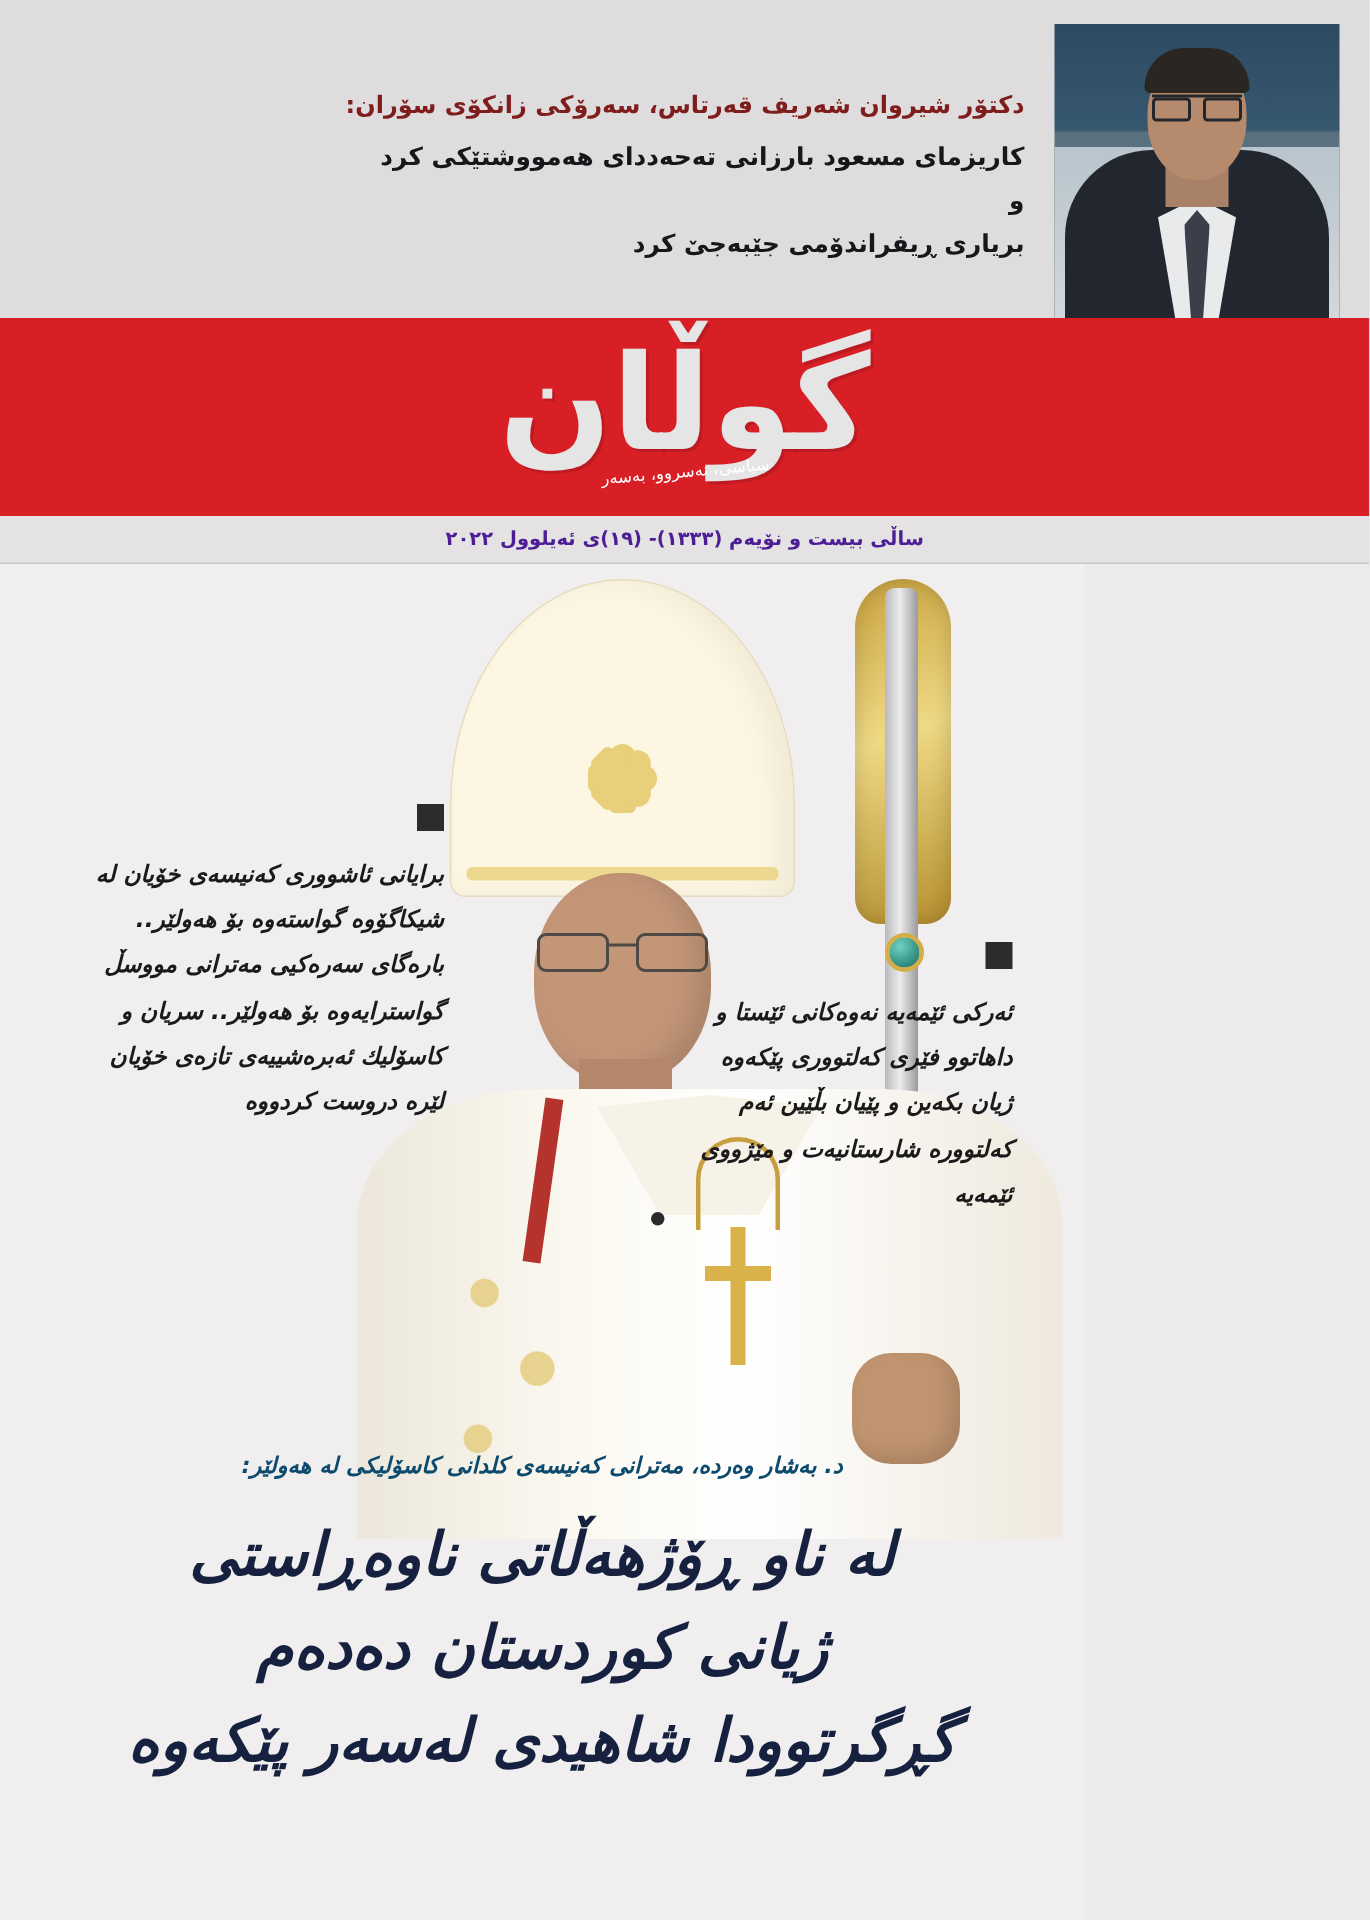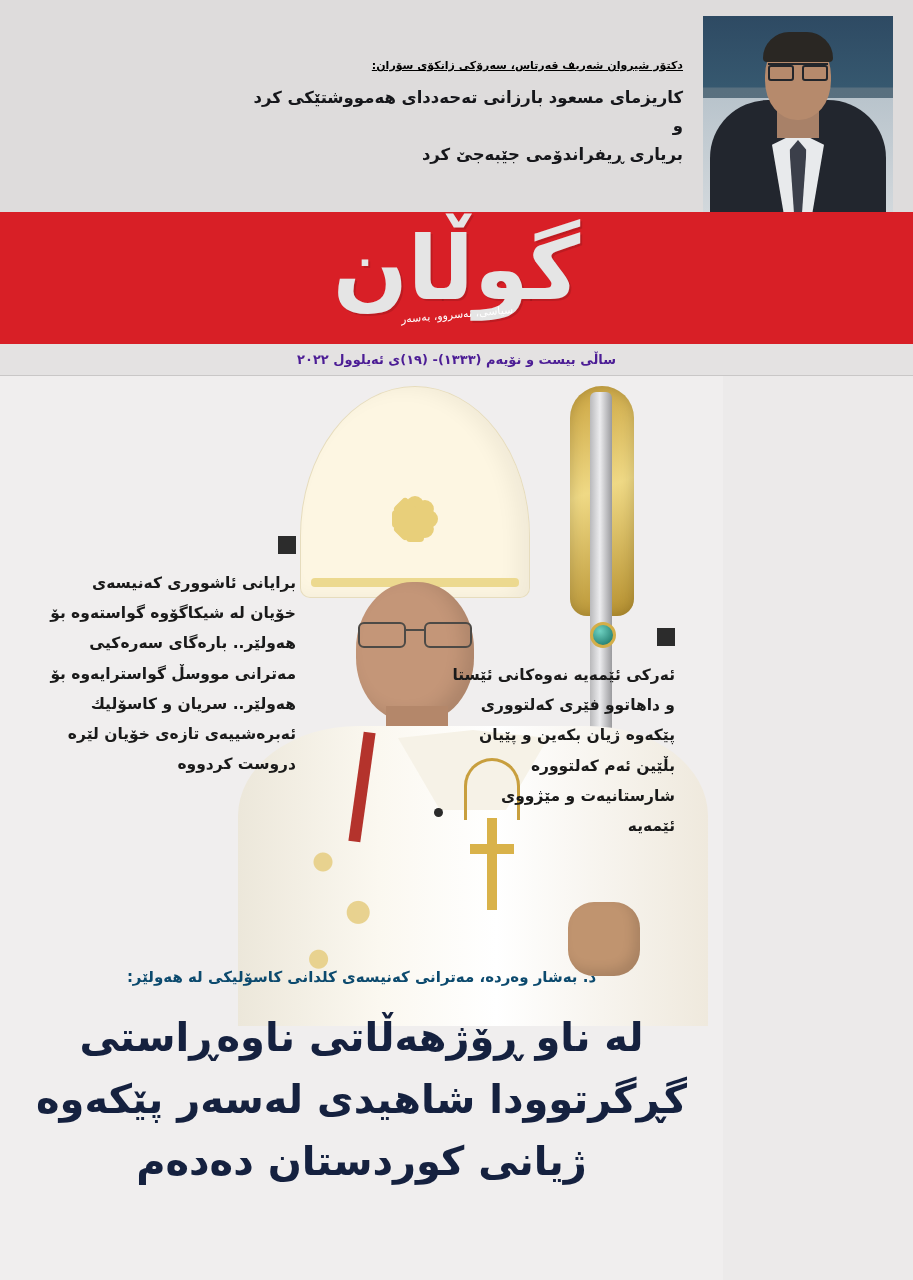--- a/index.html
+++ b/index.html
@@ -23,27 +23,26 @@
     background: #dedcdc;
   }
   .top-headline {
     position: absolute;
     top: 58px; right: 230px;
     width: 430px;
     text-align: right;
     direction: rtl;
   }
   .top-kicker {
-    color: #000000;
-    font-size: 11px;
+    color: #7f1d1d;
+    font-size: 16px;
     font-weight: bold;
     line-height: 1.5;
     margin-bottom: 9px;
     white-space: nowrap;
-    text-decoration: underline;
   }
   .top-text {
     color: #16171b;
     font-size: 16.5px;
     font-weight: bold;
     line-height: 1.75;
   }
   .anchor-photo {
     position: absolute;
     top: 16px; right: 20px;
@@ -148,20 +147,21 @@
     font-size: 13px; color: #4c1d95; font-weight: bold;
     direction: rtl;
   }
 
   
   .main {
     position: absolute; top: 376px; left: 0;
     width: 723px; height: 904px;
     background: #f0eeee;
     overflow: hidden;
+    font-style: italic;
   }
 
   
   .photo-wrap {
     position: absolute; left: 238px; top: 10px;
     width: 470px; height: 640px;
   }
   .mitre {
     position: absolute; left: 62px; top: 0;
     width: 230px; height: 212px;
@@ -408,17 +408,17 @@
 
     <div class="teaser teaser-right">
       <div class="sqmark"></div>
       <div>ئەرکی ئێمەیە نەوەکانی ئێستا و داهاتوو فێری کەلتووری پێکەوە ژیان بکەین و پێیان بڵێین ئەم کەلتووره شارستانیەت و مێژووی ئێمەیە</div>
     </div>
 
     <div class="byline">د. بەشار وەردە، مەترانی کەنیسەی کلدانی کاسۆلیکی لە هەولێر:</div>
 
     <div class="big-headline">
       <div>لە ناو ڕۆژهەڵاتی ناوەڕاستی</div>
+      <div>ژیانی کوردستان دەدەم</div>
       <div>گڕگرتوودا شاهیدی لەسەر پێکەوە</div>
-      <div>ژیانی کوردستان دەدەم</div>
     </div>
   </div>
 </div>
 
 </body></html>

